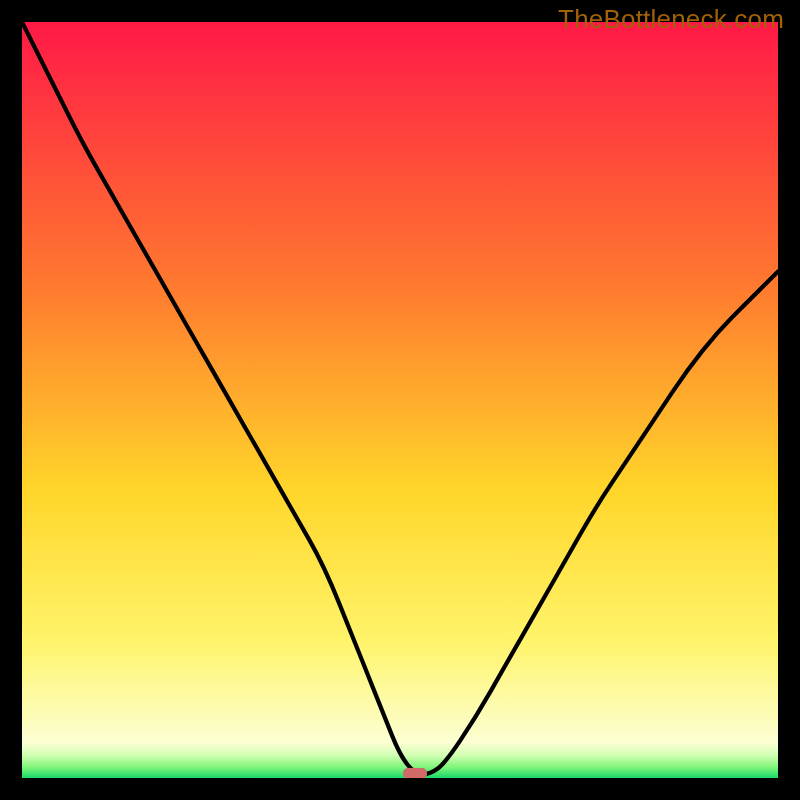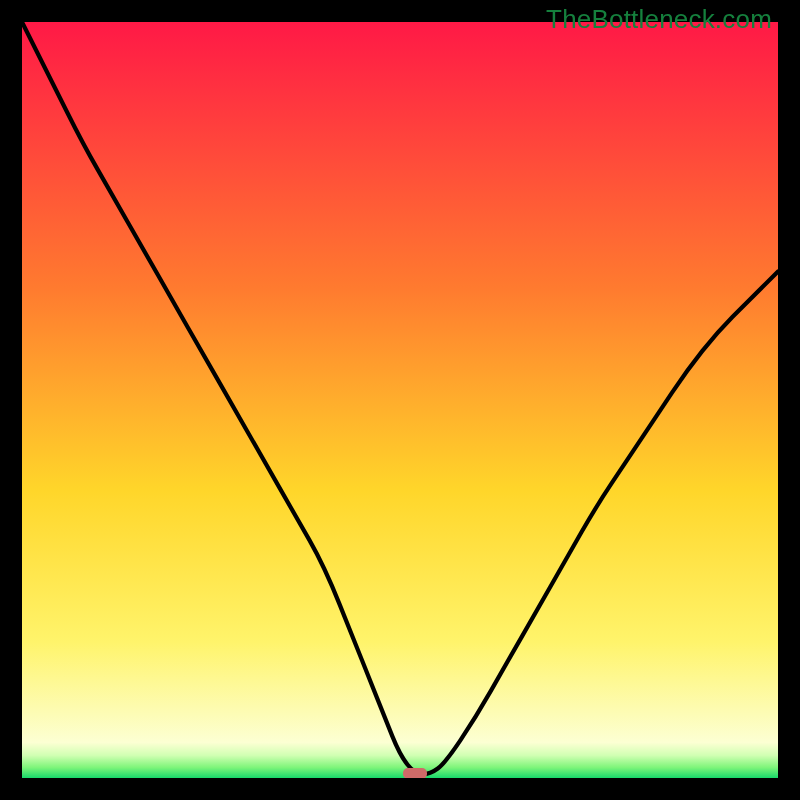--- a/index.html
+++ b/index.html
@@ -15,22 +15,22 @@
     position: absolute;
     left: 0;
     top: 0;
     width: 800px;
     height: 800px;
     background: #000;
   }
   .watermark {
     position: absolute;
     top: 4px;
-    right: 28px;
-    color: #15803d;
+    right: 16px;
+    color: #a16207;
     font-size: 26px;
     font-weight: 400;
     letter-spacing: 0.2px;
     z-index: 10;
   }
   .plot-outer {
     position: absolute;
     left: 22px;
     top: 22px;
     width: 756px;   

